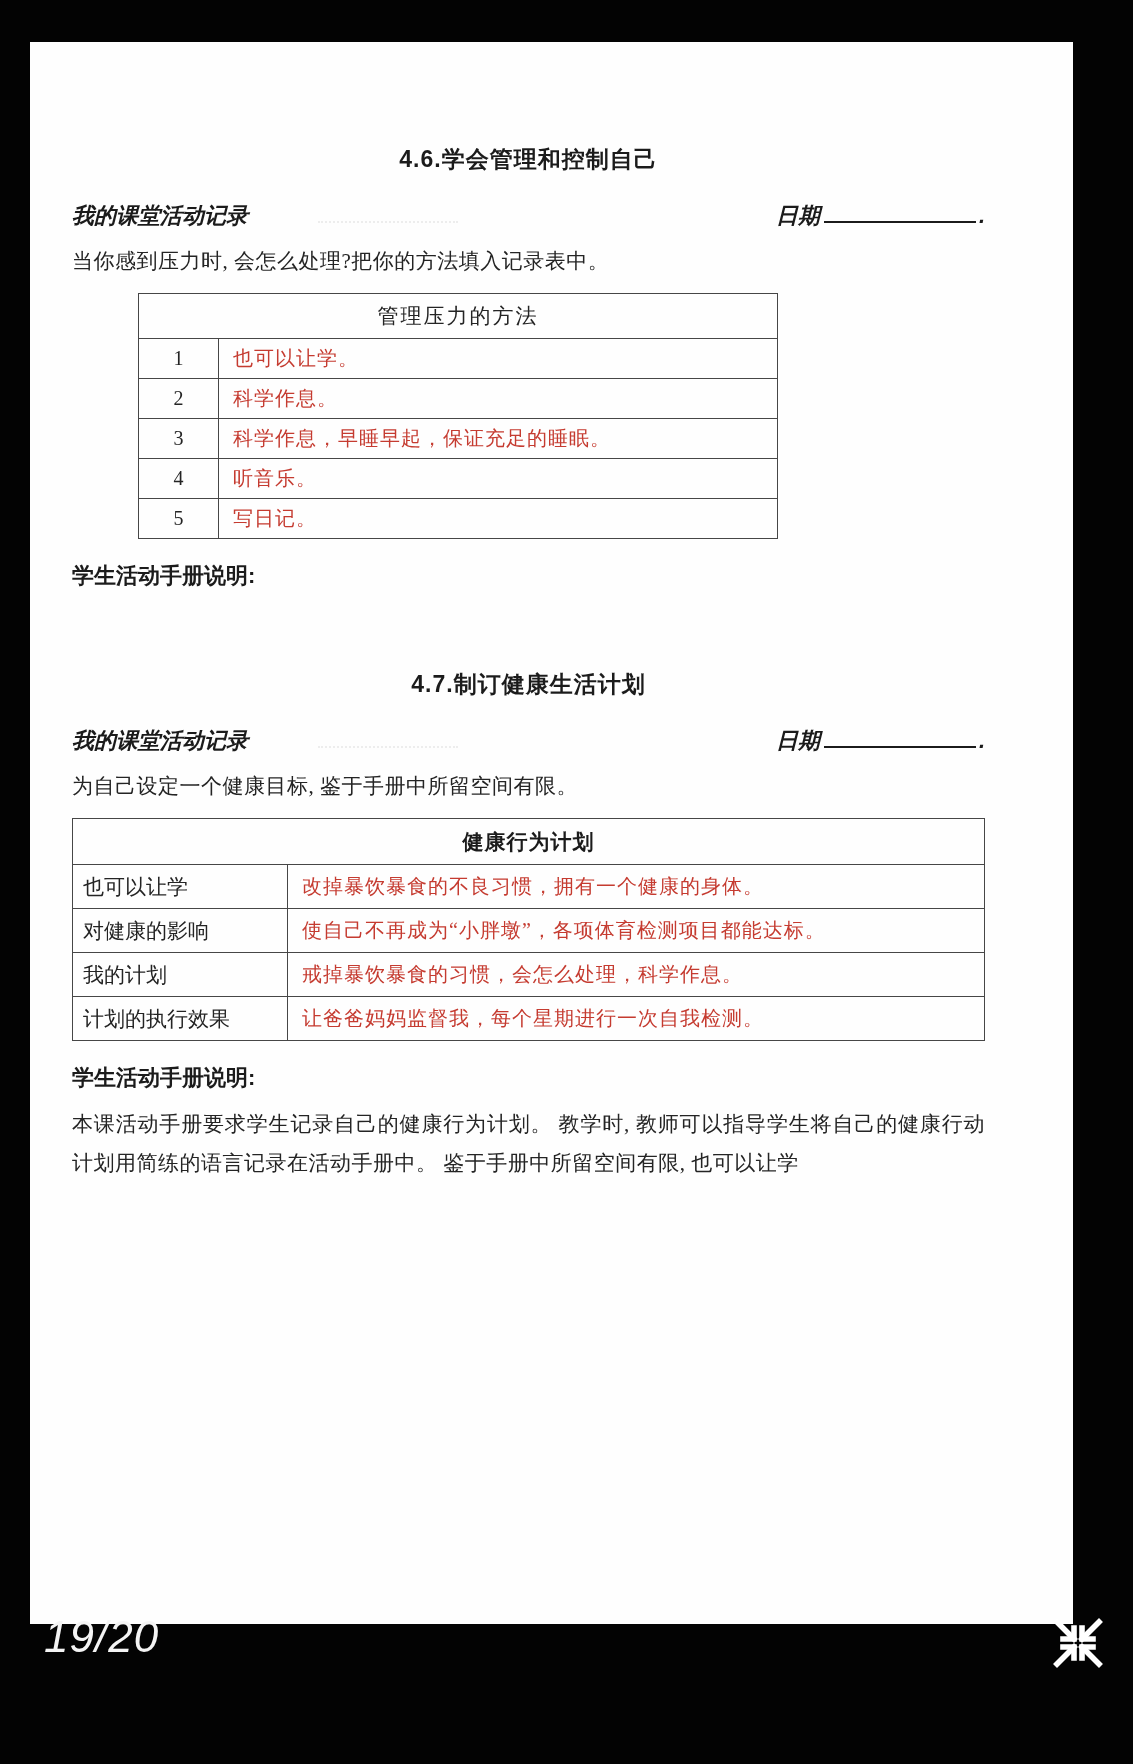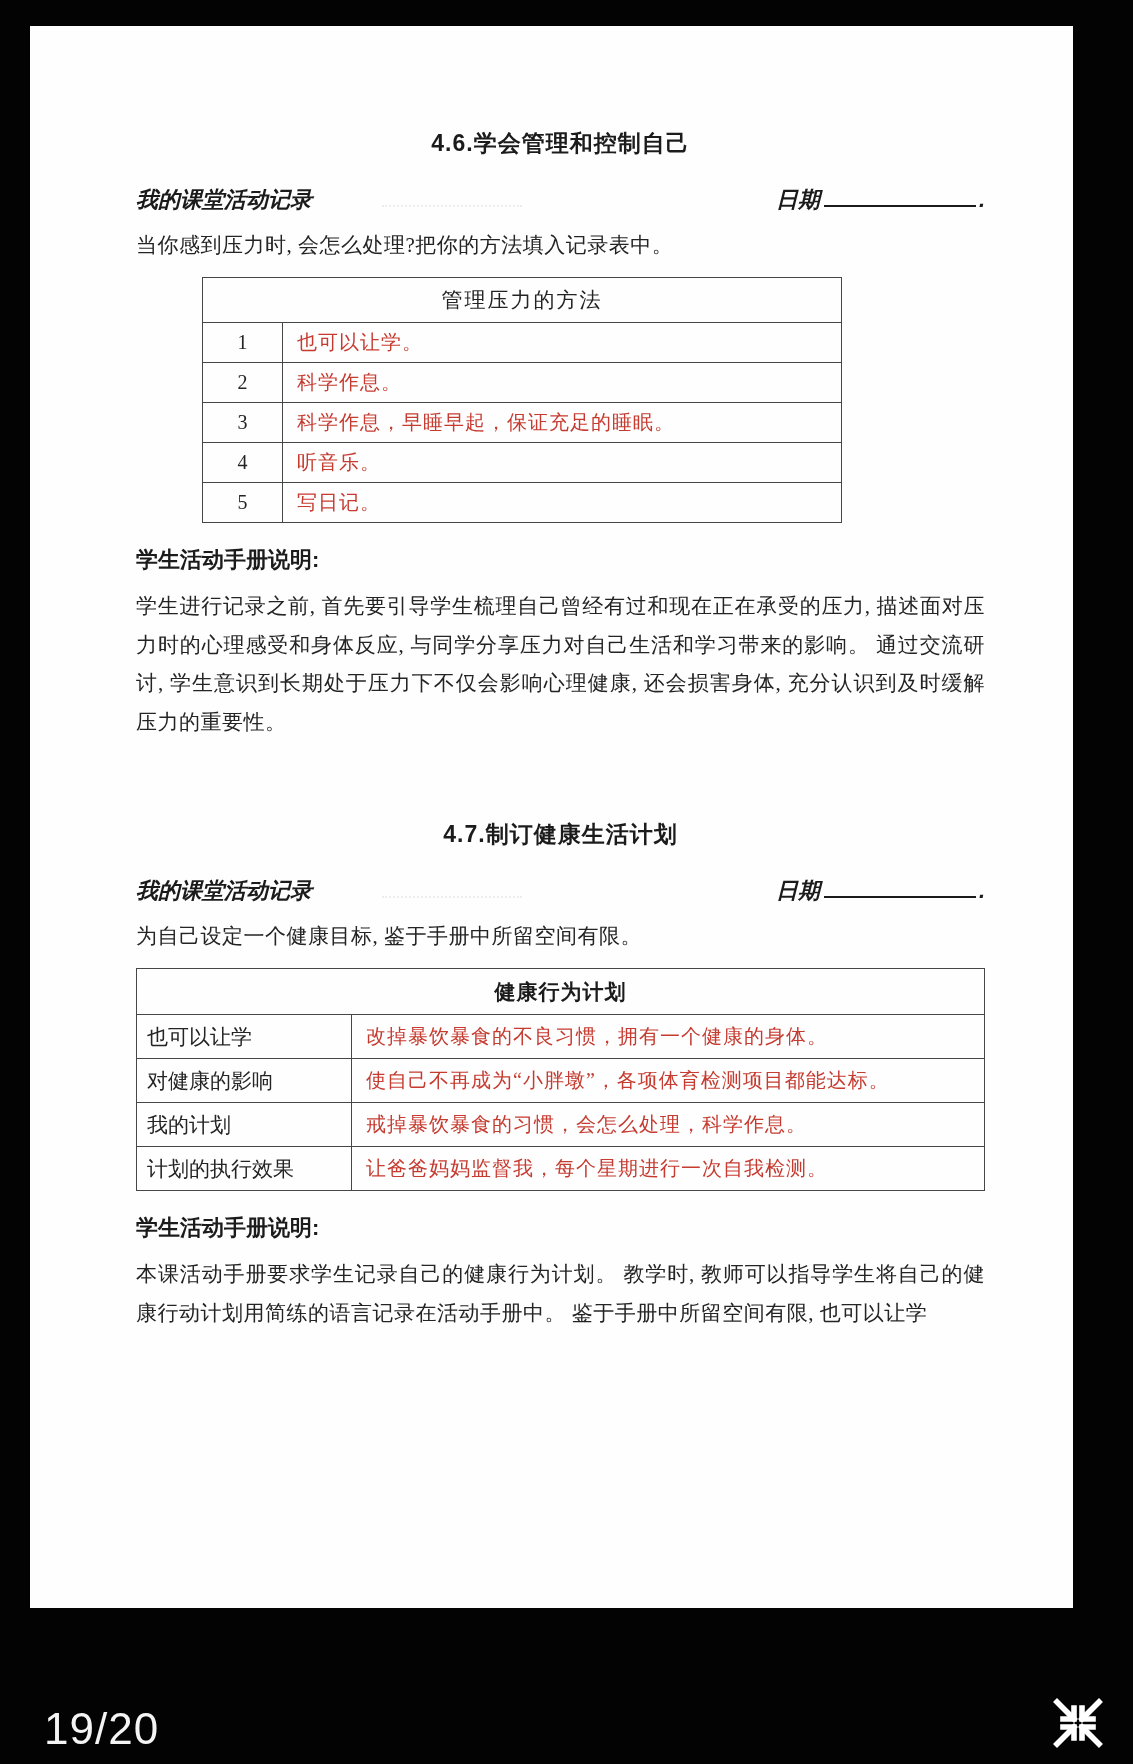--- a/index.html
+++ b/index.html
@@ -7,24 +7,24 @@
   .screen {
     position: relative;
     width: 1133px;
     height: 1764px;
     background: #030303;
     font-family: "Liberation Serif", serif;
     overflow: hidden;
   }
   .page {
     position: absolute;
-    left: 30px; top: 26px;
+    left: 30px; top: 42px;
     width: 1043px; height: 1582px;
     background: #fefefe;
-    padding: 102px 88px 0 106px;
+    padding: 102px 88px 0 42px;
   }
   .sec-title {
     text-align: center;
     font-family: "Liberation Sans", sans-serif;
     font-weight: 700;
     font-size: 23px;
     color: #1b1b1b;
     margin: 0 0 26px 0;
     letter-spacing: 1px;
   }
@@ -115,23 +115,24 @@
     height: 44px;
     font-size: 21px;
     color: #242424;
     padding-left: 10px;
   }
   .bottom-bar {
     position: absolute;
     left: 0; bottom: 0;
     width: 100%; height: 152px;
     display: flex;
-    align-items: flex-end;
+    align-items: flex-start;
     justify-content: space-between;
     padding: 0 24px 10px 44px;
+    font-style: italic;
   }
   .page-indicator {
     color: #f4f4f4;
     font-family: "Liberation Sans", sans-serif;
     font-size: 44px;
     letter-spacing: 1px;
   }
   .collapse-btn {
     width: 62px; height: 62px;
     display: flex; align-items: center; justify-content: center;
@@ -181,21 +182,20 @@
         <td class="ans">听音乐。</td>
       </tr>
       <tr>
         <td class="num">5</td>
         <td class="ans">写日记。</td>
       </tr>
     </tbody>
       </table>
 
     <h2 class="notes-heading">学生活动手册说明:</h2>
-    <p class="body-para">学生进行记录之前, 首先要引导学生梳理自己曾经有过和现在正在承受的压力, 描述面对压力时的心理感受和身体反应, 与同学分享压力对自己生活和学习带来的影响。 通过交流研讨, 学生意识到长期处于压力下不仅会影响心理健康, 还会损害身体, 充分认识到及时缓解压力的重要性。</p>
 
     <div class="section2">
       <h1 class="sec-title">4.7.制订健康生活计划</h1>
 
       <div class="record-row">
         <span>我的课堂活动记录</span>
         <span class="dotted-hint"></span>
         <span class="date-block">
           <span>日期</span>
           <span class="date-line"></span>

